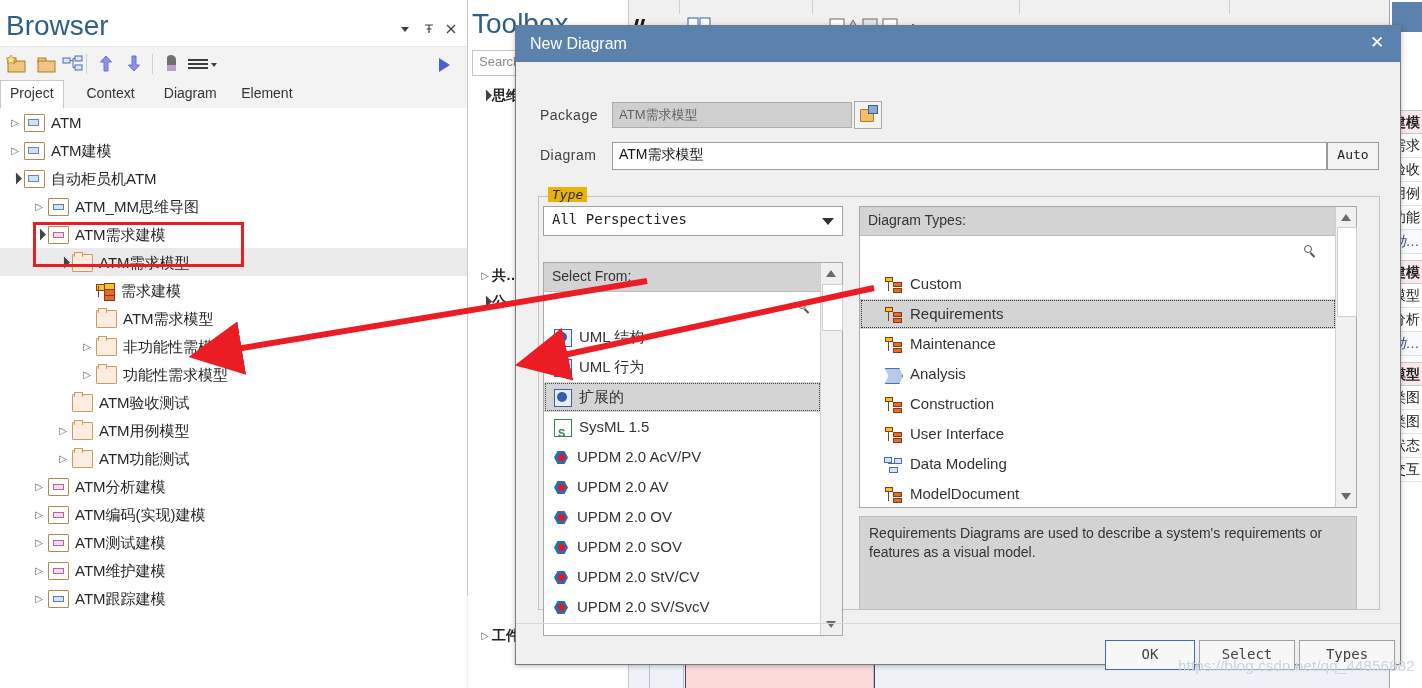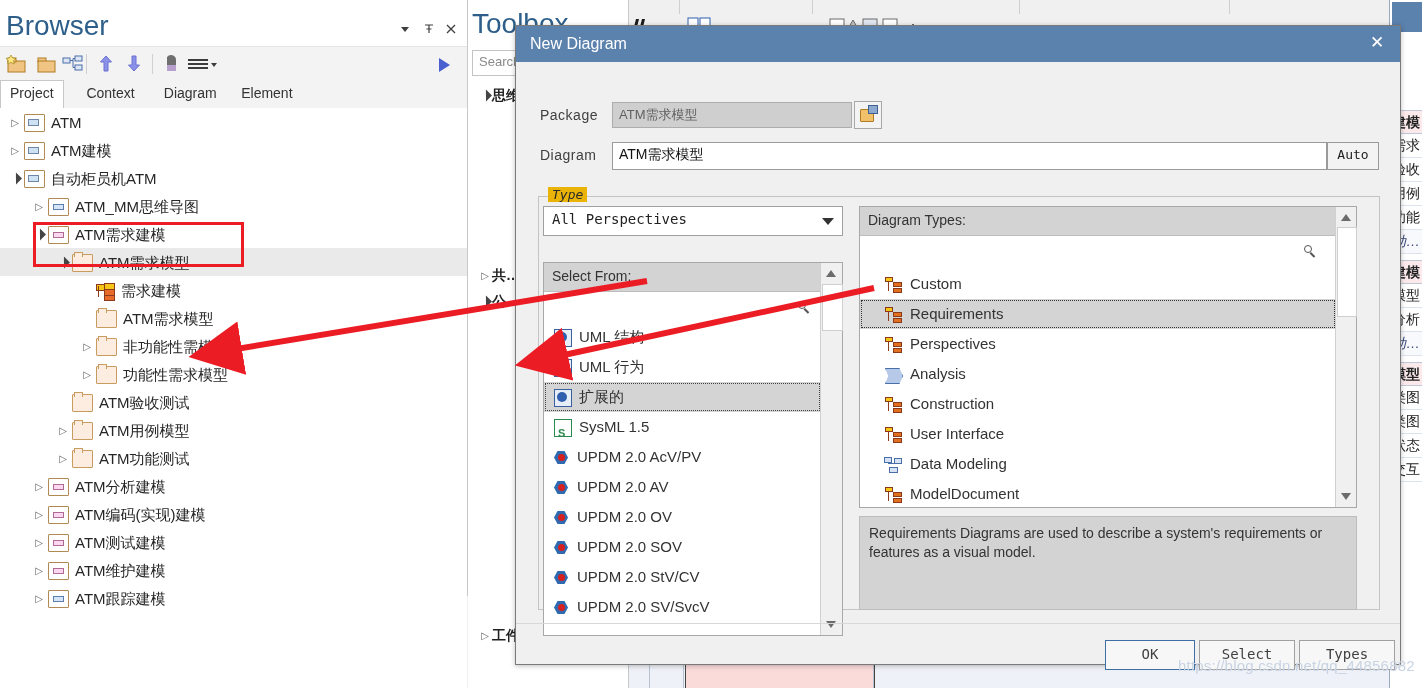--- a/index.html
+++ b/index.html
@@ -420,21 +420,21 @@
   <div id="dtbox">
     <div id="dt-head">
       <span>Diagram Types:</span>
     </div>
     <div id="dt-search">
       <div class="mag" style="right:20px;top:9px"></div>
     </div>
     <div id="dt-list">
         <div class="dtrow"><span class="dti dti-req"><i class="a"></i><i class="b"></i><i class="c"></i><u></u></span><span>Custom</span></div>
         <div class="dtrow sel"><span class="dti dti-req"><i class="a"></i><i class="b"></i><i class="c"></i><u></u></span><span>Requirements</span></div>
-        <div class="dtrow"><span class="dti dti-req"><i class="a"></i><i class="b"></i><i class="c"></i><u></u></span><span>Perspectives</span></div>
+        <div class="dtrow"><span class="dti dti-req"><i class="a"></i><i class="b"></i><i class="c"></i><u></u></span><span>Maintenance</span></div>
         <div class="dtrow"><span class="dti dti-ana"></span><span>Analysis</span></div>
         <div class="dtrow"><span class="dti dti-req"><i class="a"></i><i class="b"></i><i class="c"></i><u></u></span><span>Construction</span></div>
         <div class="dtrow"><span class="dti dti-req"><i class="a"></i><i class="b"></i><i class="c"></i><u></u></span><span>User Interface</span></div>
         <div class="dtrow"><span class="dti dti-data"><i class="a"></i><i class="b"></i><i class="c"></i><u></u></span><span>Data Modeling</span></div>
         <div class="dtrow"><span class="dti dti-req"><i class="a"></i><i class="b"></i><i class="c"></i><u></u></span><span>ModelDocument</span></div>
       </div>
     <div id="dt-sb">
       <div class="sb-arrow up" style="width:20px">
           <div class="sb-tri-up"></div>
         </div>

